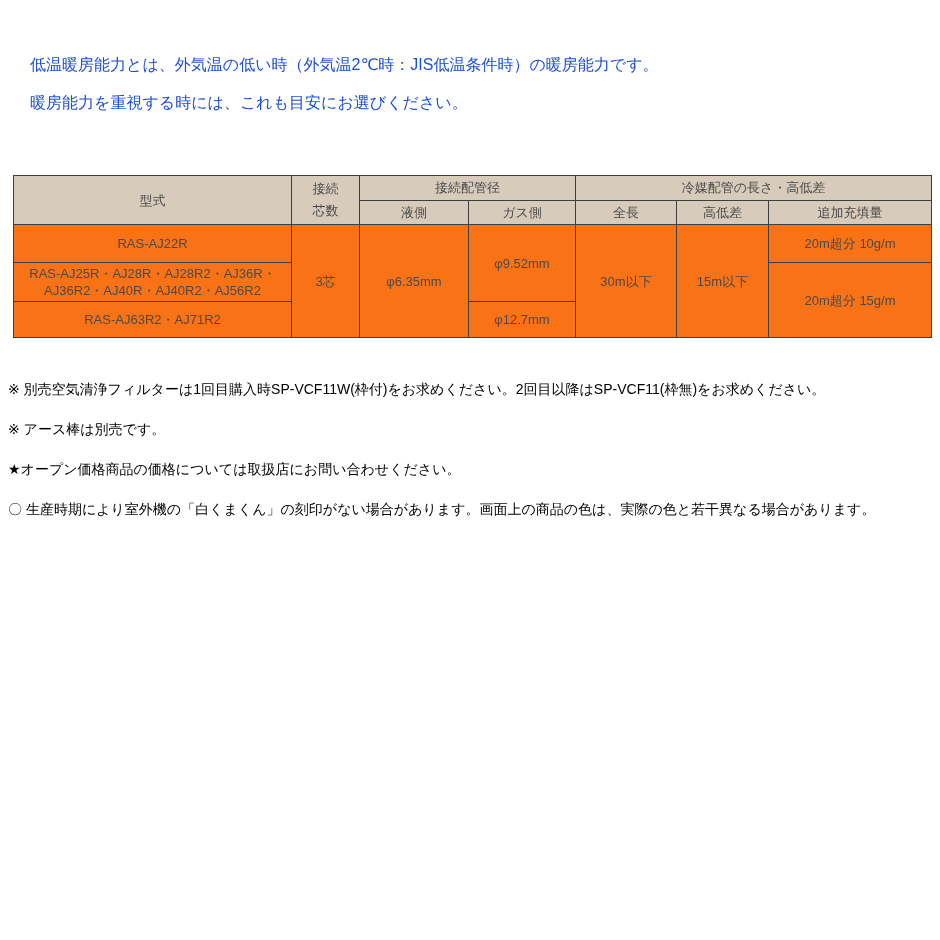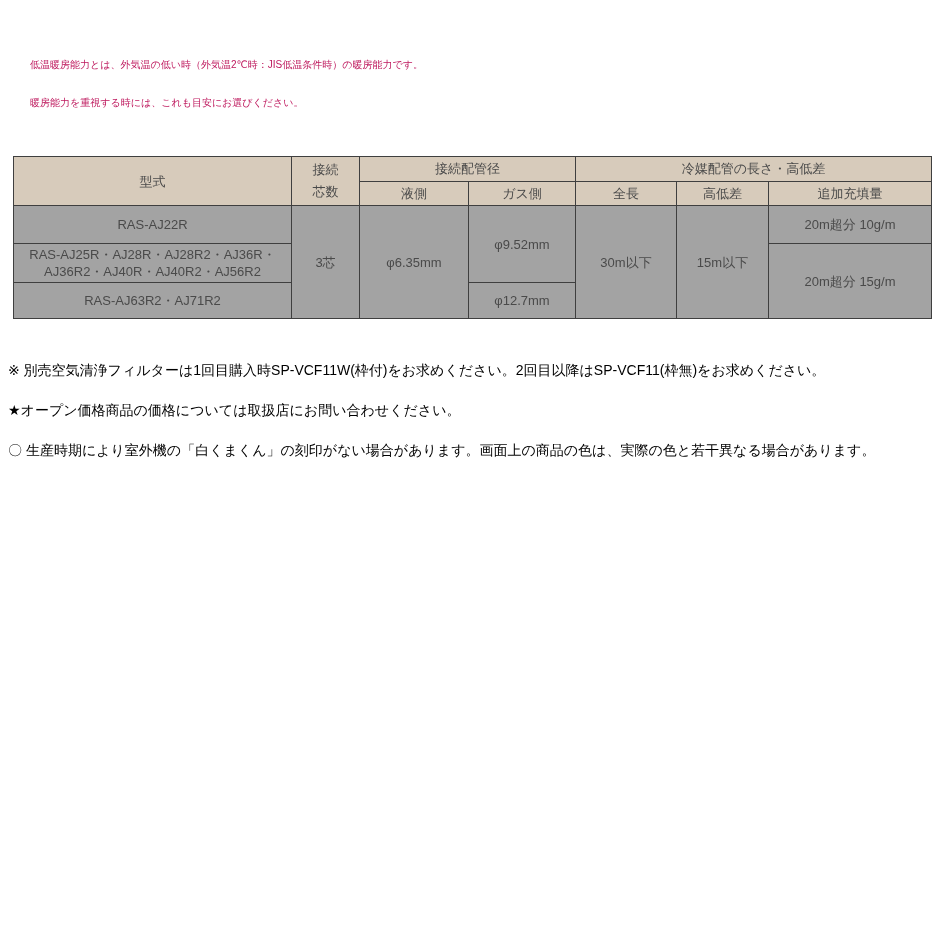--- a/index.html
+++ b/index.html
@@ -5,46 +5,46 @@
   * { box-sizing: border-box; }
   html, body {
     margin: 0; padding: 0;
     width: 940px; height: 940px;
     background: #ffffff;
     font-family: "Liberation Sans", "DejaVu Sans", sans-serif;
     color: #000000;
   }
   .intro {
     margin: 36px 0 0 30px;
-    color: #be185d;
-    font-size: 10px;
+    color: #1d4ed8;
+    font-size: 16px;
     line-height: 19px;
     white-space: pre-line;
   }
   table.spec {
-    margin: 25px 0 0 13px;
+    margin: 44px 0 0 13px;
     border-collapse: collapse;
     width: 918px;
     table-layout: fixed;
   }
   table.spec th, table.spec td {
     border: 1px solid #3f3f3f;
     font-weight: normal;
     font-size: 13px;
     color: #4a4a4a;
     text-align: center;
     vertical-align: middle;
     padding: 2px 4px;
     line-height: 17px;
   }
   table.spec th {
     background: #d7cbbb;
     height: 24px;
   }
-  table.spec td { background: #a3a3a3; }
+  table.spec td { background: #f97316; }
   tr.body-row-1 td, tr.body-row-2 td { height: 38px; }
   tr.body-row-3 td { height: 36px; }
   .wrap2 {
     display: inline-block;
     width: 2.1em;
     line-height: 22px;
   }
   td.cores {
     font-size: 17px;
     font-weight: bold;
@@ -108,15 +108,16 @@
   </tr>
   <tr class="body-row-3">
     <td>RAS-AJ63R2・AJ71R2</td>
     <td>φ12.7mm</td>
   </tr>
 </tbody>
   </table>
 
 <div class="notes">
   <p>※ 別売空気清浄フィルターは1回目購入時SP-VCF11W(枠付)をお求めください。2回目以降はSP-VCF11(枠無)をお求めください。</p>
+  <p>※ アース棒は別売です。</p>
   <p>★オープン価格商品の価格については取扱店にお問い合わせください。</p>
   <p>〇 生産時期により室外機の「白くまくん」の刻印がない場合があります。画面上の商品の色は、実際の色と若干異なる場合があります。</p>
 </div>
 
 </body></html>

